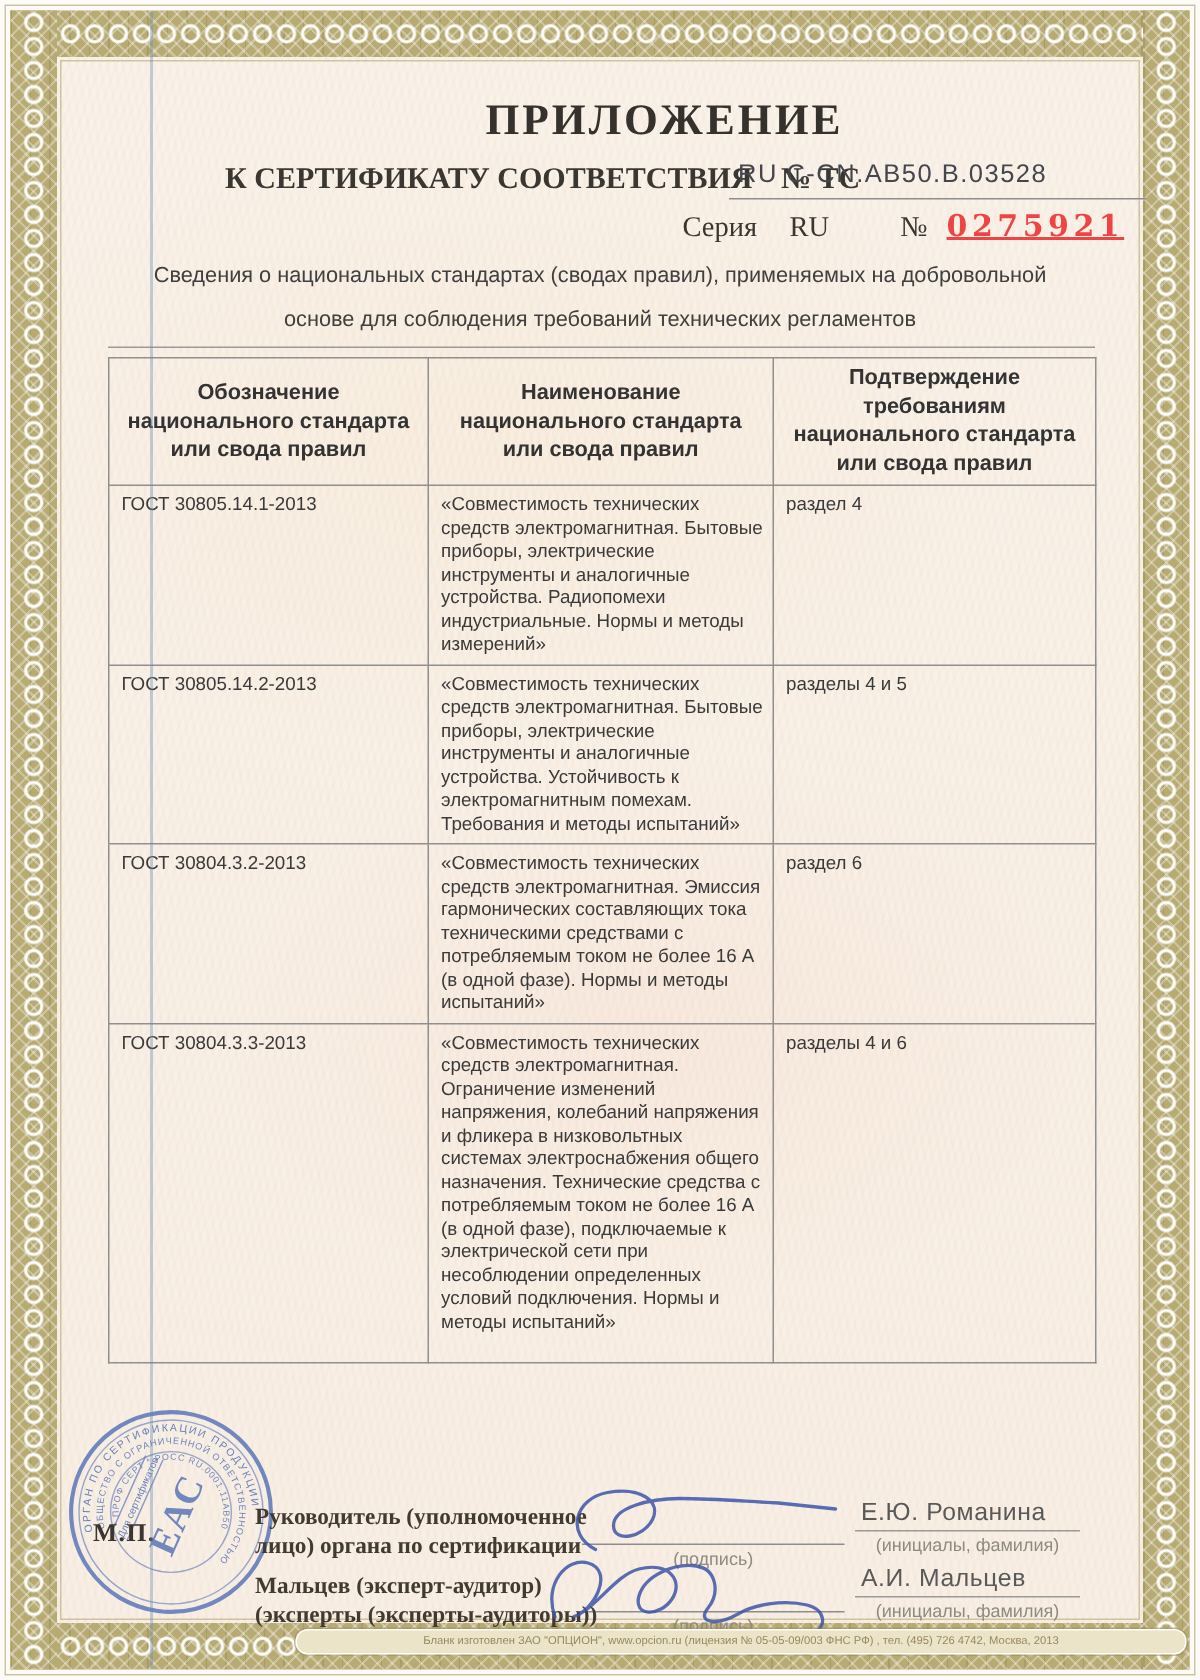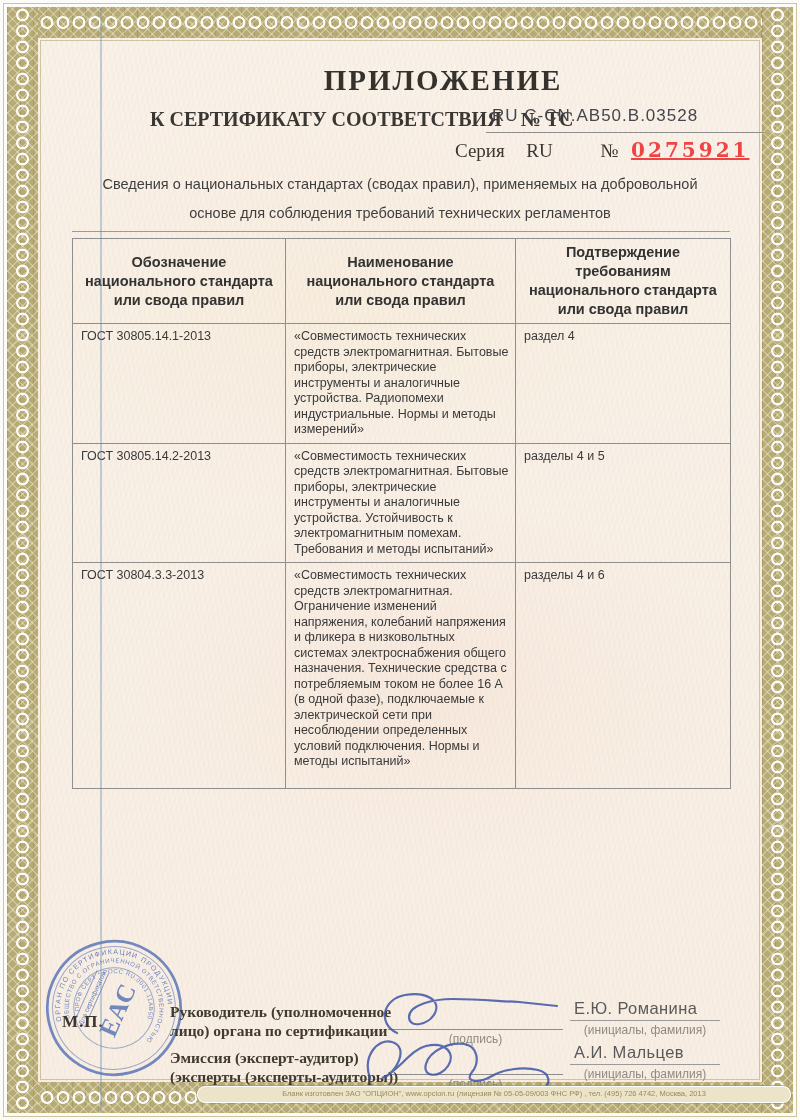--- a/index.html
+++ b/index.html
@@ -152,20 +152,25 @@
       <tbody>
         <tr style="height:113px">
           <td>ГОСТ 30805.14.1-2013</td>
           <td>«Совместимость технических средств электромагнитная. Бытовые приборы, электрические инструменты и аналогичные устройства. Радиопомехи индустриальные. Нормы и методы измерений»</td>
           <td>раздел 4</td>
         </tr>
         <tr style="height:112px">
           <td>ГОСТ 30805.14.2-2013</td>
           <td>«Совместимость технических средств электромагнитная. Бытовые приборы, электрические инструменты и аналогичные устройства. Устойчивость к электромагнитным помехам. Требования и методы испытаний»</td>
           <td>разделы 4 и 5</td>
+        </tr>
+        <tr style="height:115px">
+          <td>ГОСТ 30804.3.2-2013</td>
+          <td>«Совместимость технических средств электромагнитная. Эмиссия гармонических составляющих тока техническими средствами с потребляемым током не более 16 А (в одной фазе). Нормы и методы испытаний»</td>
+          <td>раздел 6</td>
         </tr>
         <tr style="height:226px">
           <td>ГОСТ 30804.3.3-2013</td>
           <td>«Совместимость технических средств электромагнитная. Ограничение изменений напряжения, колебаний напряжения и фликера в низковольтных системах электроснабжения общего назначения. Технические средства с потребляемым током не более 16 А (в одной фазе), подключаемые к электрической сети при несоблюдении определенных условий подключения. Нормы и методы испытаний»</td>
           <td>разделы 4 и 6</td>
         </tr>
       </tbody>
     </table>
 
     <svg class="stamp" viewBox="0 0 140 140">
@@ -191,21 +196,21 @@
           <line x1="44" y1="41" x2="96" y2="41" stroke="#4565b2" stroke-width=".9" opacity=".7"></line>
           <text x="70" y="49.5" font-size="6.4" text-anchor="middle" opacity=".9">Для сертификатов</text>
           <text x="70" y="82" font-size="24" font-weight="bold" text-anchor="middle" letter-spacing="1" opacity=".85" font-family="Liberation Serif, serif">ЕАС</text>
         </g>
       </g>
     </svg>
 
     <div class="mp">М.П.</div>
 
     <div class="role head">Руководитель (уполномоченное лицо) органа по сертификации</div>
-    <div class="role expert">Эмиссия (эксперт-аудитор) (эксперты (эксперты-аудиторы))</div>
+    <div class="role expert">Мальцев (эксперт-аудитор) (эксперты (эксперты-аудиторы))</div>
 
     <div class="sigline l1"></div>
     <div class="sigcap c1">(подпись)</div>
     <div class="sigline l2"></div>
     <div class="sigcap c2">(подпись)</div>
 
     <svg class="sig-svg s1" width="195" height="55" viewBox="0 0 195 55">
       <path d="M22,48 C2,38 8,14 30,10 C52,6 66,16 60,28 C54,40 34,44 34,32 C34,20 58,14 78,14 C102,14 122,16 144,17 L182,21" fill="none" stroke="#3d55a8" stroke-width="2.2" stroke-linecap="round" opacity=".85"></path>
     </svg>
     <svg class="sig-svg s2" width="225" height="72" viewBox="0 0 225 72">

